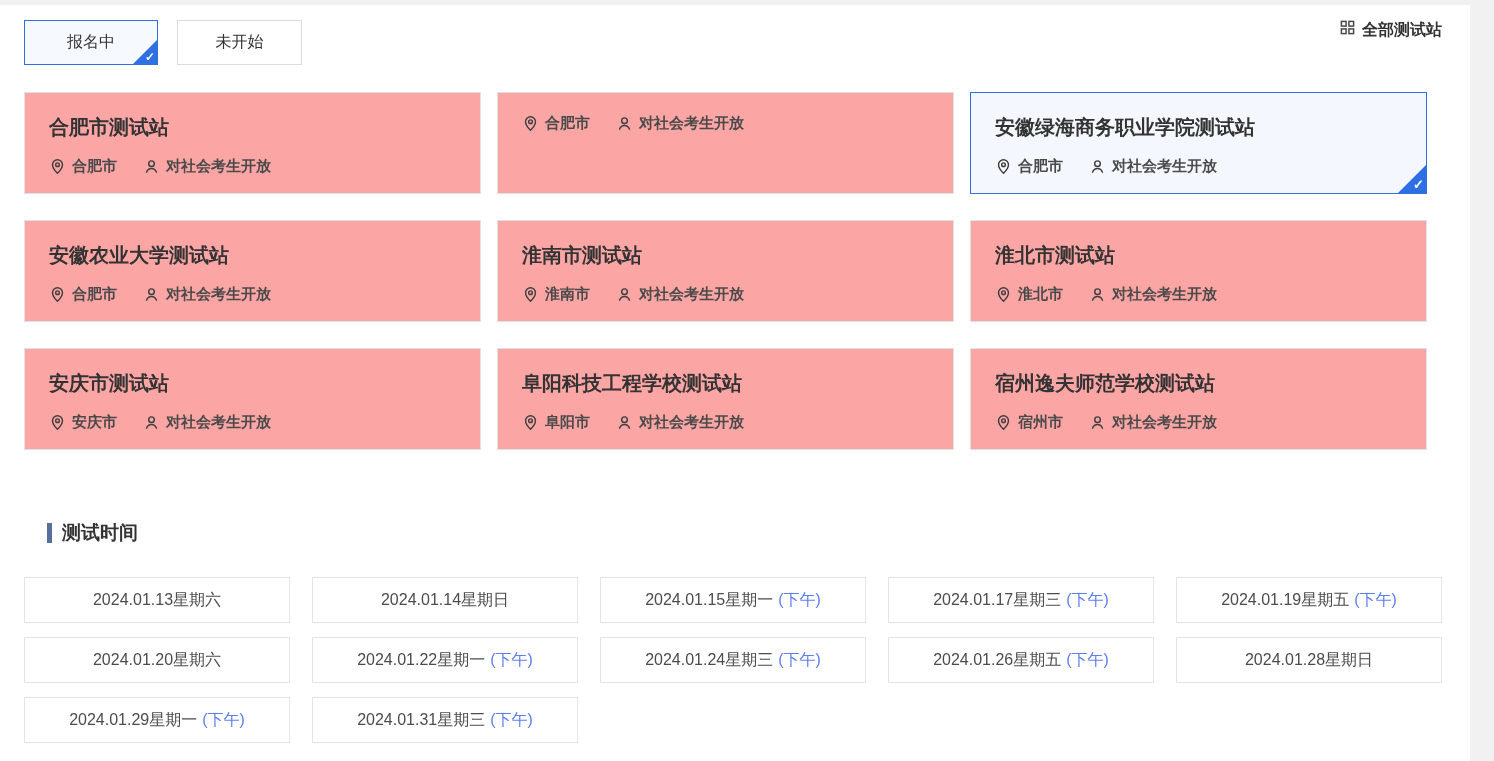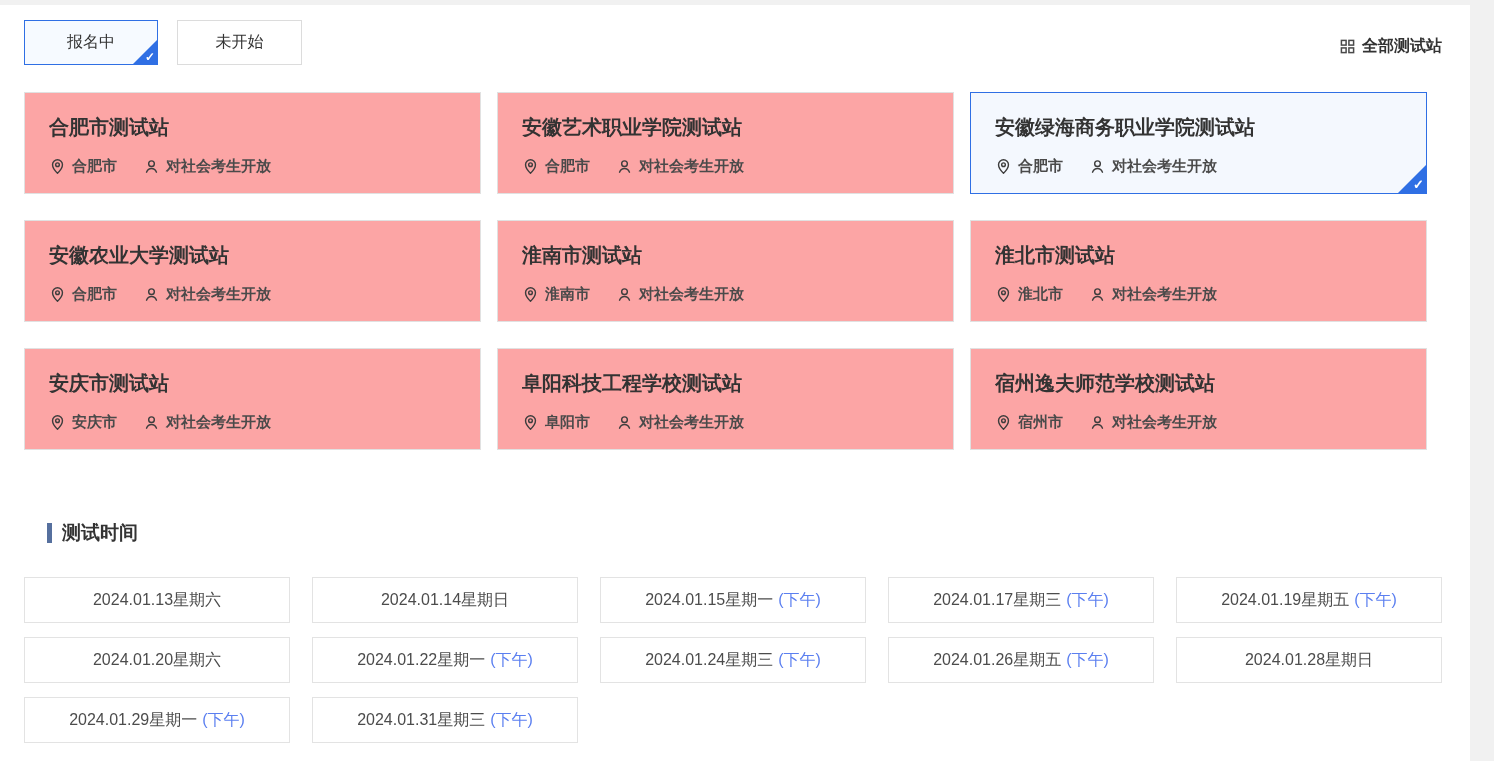--- a/index.html
+++ b/index.html
@@ -20,22 +20,22 @@
          cursor:pointer; font-family:inherit; padding:0; }
   .tab.active { border-color:#2f6fe4; background:#f6faff; }
   .tab-registering { width:134px; margin-right:19px; }
   .tab-notstarted { width:125px; }
 
   .corner-check { position:absolute; right:-1px; bottom:-1px; width:26px; height:26px;
                   background:#2f6fe4; clip-path:polygon(100% 0,100% 100%,0 100%); }
   .corner-check .check-glyph { position:absolute; right:3px; bottom:2px; color:#fff;
                   font-size:12px; font-weight:700; line-height:1; }
 
-  .all-stations { display:flex; align-items:center; gap:7px; font-size:16px; font-weight:700;
-                  color:#333; margin-top:16px; cursor:pointer; }
+  .all-stations { display:flex; align-items:flex-start; gap:7px; font-size:16px; font-weight:700;
+                  color:#333; margin-top:0; cursor:pointer; }
   .grid-icon { width:15px; height:15px; color:#4a4a4a; }
 
   
   .station-grid { margin-top:27px; display:grid; grid-template-columns:repeat(3,457px); gap:26px 16px; }
   .station-card { position:relative; box-sizing:border-box; height:102px; border:1px solid #e1e1e1;
                   background:#fca5a5; padding:21px 24px 0; cursor:pointer; overflow:hidden; }
   .station-card.selected { border-color:#2f6fe4; background:#f4f8fe; }
   .station-card .corner-check { width:30px; height:30px; }
   .station-card .corner-check .check-glyph { font-size:13px; right:3px; bottom:3px; }
   .station-name { font-size:20px; font-weight:700; color:#333; margin:0 0 17px; line-height:1.3;
@@ -103,21 +103,20 @@
           <circle cx="12" cy="8" r="4"></circle>
           <path d="M5 20c1.5-3.6 4-5.2 7-5.2s5.5 1.6 7 5.2"></path>
         </svg>
         <span>对社会考生开放</span>
       </span>
     </div>
 
   </div>
 
   <div class="station-card">
-    <h3 class="station-name">安徽艺术职业学院测试站</h3>
     <div class="station-meta">
       <span class="meta-item">
         <svg class="meta-icon" viewBox="0 0 24 24" fill="none" stroke="currentColor" stroke-width="2" stroke-linejoin="round">
           <path d="M12 21.5S5 14.8 5 9.5a7 7 0 0 1 14 0c0 5.3-7 12-7 12z"></path>
           <circle cx="12" cy="9.5" r="2.6"></circle>
         </svg>
         <span>合肥市</span>
       </span>
       <span class="meta-item">
         <svg class="meta-icon" viewBox="0 0 24 24" fill="none" stroke="currentColor" stroke-width="2" stroke-linecap="round">

